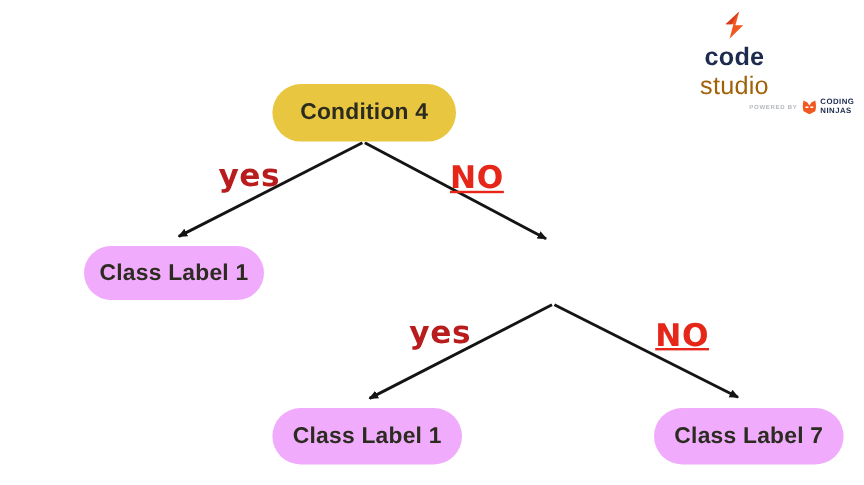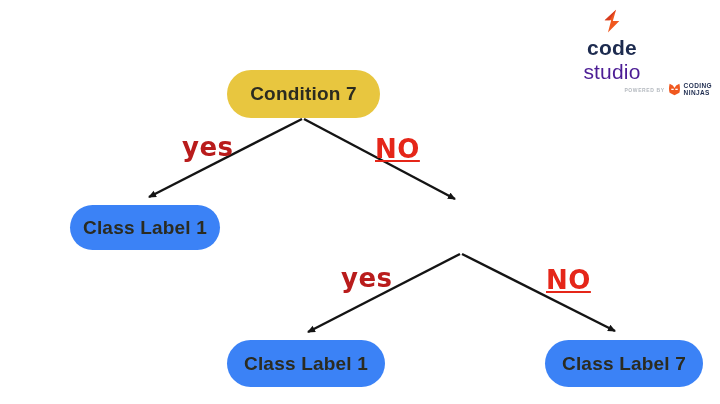--- a/index.html
+++ b/index.html
@@ -7,33 +7,33 @@
     position:relative;width:720px;height:404px;background:#ffffff;
     font-family:"Liberation Sans","DejaVu Sans",sans-serif;overflow:hidden;
   }
   .edges-svg{position:absolute;left:0;top:0;width:720px;height:404px;pointer-events:none;}
   .node{
     position:absolute;display:flex;align-items:center;justify-content:center;
     border-radius:26px;font-size:19px;font-weight:600;color:#2b2b20;
     letter-spacing:0.2px;white-space:nowrap;
   }
   .node.condition{background:#e8c63f;}
-  .node.class{background:#3b82f6;}
+  .node.class{background:#f0abfc;}
   .edge-label{
     position:absolute;font-weight:800;font-size:26px;line-height:1;
     font-family:"DejaVu Sans","Liberation Sans",sans-serif;letter-spacing:0.5px;
   }
   .edge-label.yes{color:#b91c1c;}
   .edge-label.no{color:#e52619;text-decoration:underline;}
   
   .logo{position:absolute;top:8px;right:8px;width:200px;text-align:right;}
   .logo-main{display:flex;align-items:center;justify-content:flex-end;gap:3px;flex-direction:column;}
   .logo-main .brand{font-size:21px;line-height:1;letter-spacing:0.2px;}
   .logo-main .code{font-weight:700;color:#1d2b4f;}
-  .logo-main .studio{font-weight:300;color:#4c1d95;}
+  .logo-main .studio{font-weight:300;color:#a16207;}
   .logo-sub{display:flex;align-items:center;justify-content:flex-end;gap:3px;margin-top:1px;}
   .powered{font-size:5px;color:#b4b9bf;letter-spacing:0.6px;font-weight:600;}
   .cn-text{display:flex;flex-direction:column;align-items:flex-start;line-height:1.05;}
   .cn-text span{font-size:6.5px;font-weight:800;color:#1d2b4f;letter-spacing:0.4px;}
 </style>
 </head>
 <body>
 
 <div class="canvas">
 
@@ -42,21 +42,21 @@
       <marker id="arrow" markerWidth="9" markerHeight="8" refX="7" refY="3.5" orient="auto" markerUnits="userSpaceOnUse">
         <path d="M0,0 L8,3.5 L0,7 Z" fill="#141414"></path>
       </marker>
     </defs>
     <line x1="302" y1="119" x2="149" y2="197" stroke="#141414" stroke-width="2.4" marker-end="url(#arrow)"></line>
     <line x1="304" y1="119" x2="455" y2="199" stroke="#141414" stroke-width="2.4" marker-end="url(#arrow)"></line>
     <line x1="460" y1="254" x2="308" y2="332" stroke="#141414" stroke-width="2.4" marker-end="url(#arrow)"></line>
     <line x1="462" y1="254" x2="615" y2="331" stroke="#141414" stroke-width="2.4" marker-end="url(#arrow)"></line>
   </svg>
 
-  <div class="node condition" style="left:227px;top:70px;width:153px;height:48px;">Condition 7</div>
+  <div class="node condition" style="left:227px;top:70px;width:153px;height:48px;">Condition 4</div>
 
   <div class="node class" style="left:70px;top:205px;width:150px;height:45px;">Class Label 1</div>
 
 
   <div class="node class" style="left:227px;top:340px;width:158px;height:47px;">Class Label 1</div>
 
   <div class="node class" style="left:545px;top:340px;width:158px;height:47px;">Class Label 7</div>
 
   <div class="edge-label yes" style="left:182px;top:134px;">yes</div>
   <div class="edge-label no" style="left:375px;top:136px;">NO</div>

